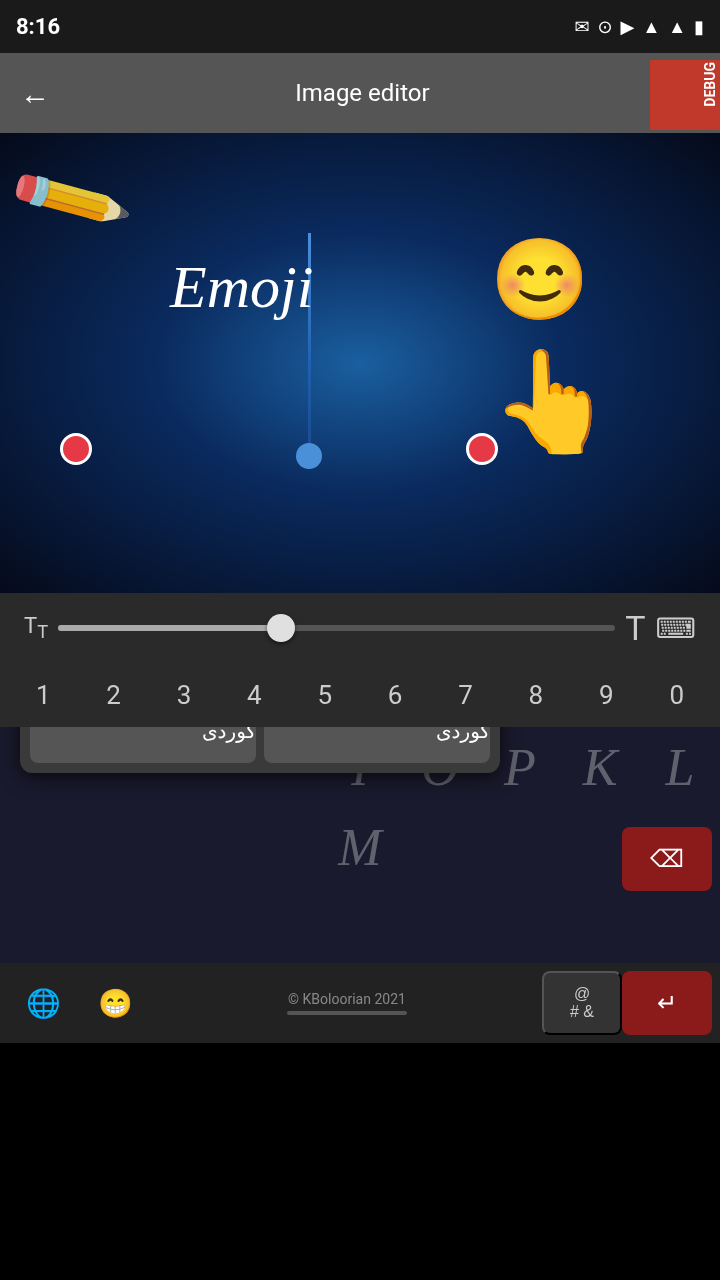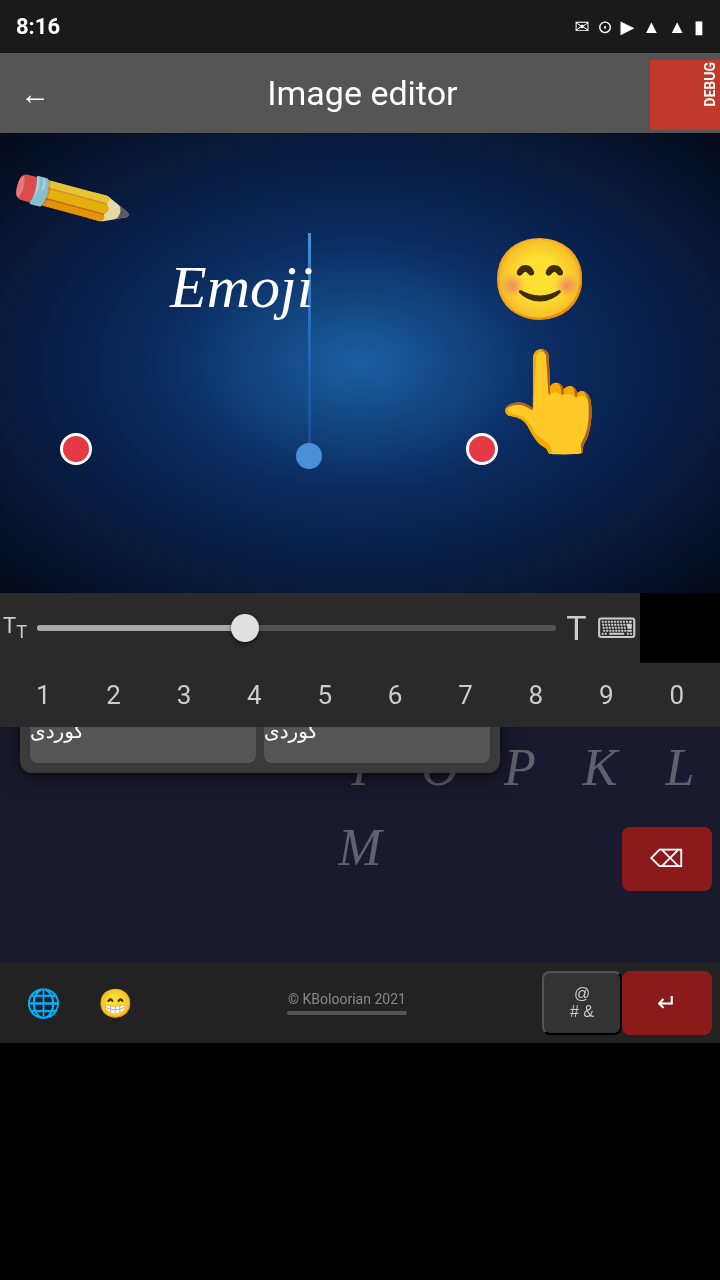--- a/index.html
+++ b/index.html
@@ -80,21 +80,21 @@
       height: 80px;
       background: #555;
       display: flex;
       align-items: center;
       justify-content: space-between;
       padding: 0 20px;
       z-index: 10;
     }
     .app-bar-title {
       color: #fff;
-      font-size: 34px;
+      font-size: 24px;
       font-weight: 400;
     }
     .app-bar-icon {
       color: #fff;
       font-size: 30px;
       cursor: pointer;
     }
 
     
     .canvas-area {
@@ -175,26 +175,26 @@
       top: 300px;
       left: 60px;
     }
     .red-dot-right {
       top: 300px;
       left: 466px;
     }
 
     
     .toolbar {
-      width: 640px;
+      width: 720px;
       height: 70px;
       background: #2a2a2a;
       display: flex;
       align-items: center;
-      padding: 0 3px;
+      padding: 0 24px;
       gap: 10px;
     }
     .toolbar-icon {
       color: #ccc;
       font-size: 28px;
       cursor: pointer;
     }
     .slider-container {
       flex: 1;
       display: flex;
@@ -277,21 +277,21 @@
     .popup-btn {
       flex: 1;
       height: 64px;
       background: #555;
       border: none;
       border-radius: 8px;
       color: #fff;
       font-size: 20px;
       display: flex;
       align-items: center;
-      justify-content: flex-start;
+      justify-content: flex-end;
       gap: 8px;
       cursor: pointer;
       white-space: nowrap;
     }
     .popup-btn.arabic {
       font-size: 20px;
     }
 
     
     .keyboard-area {

